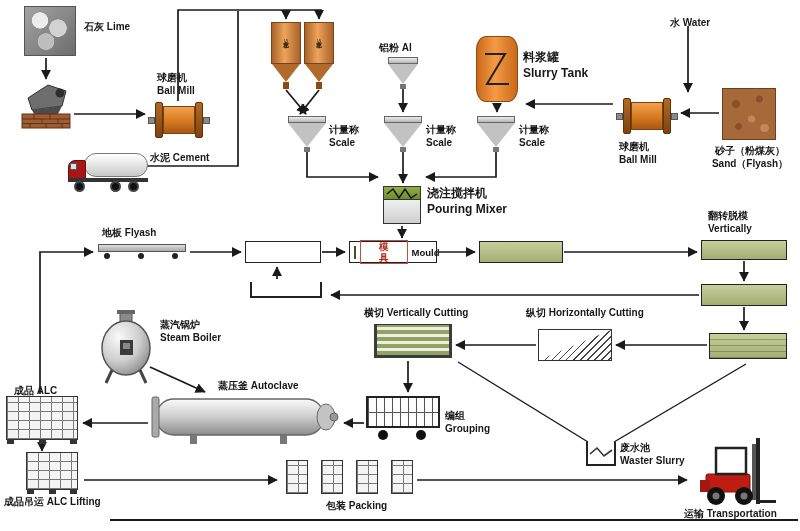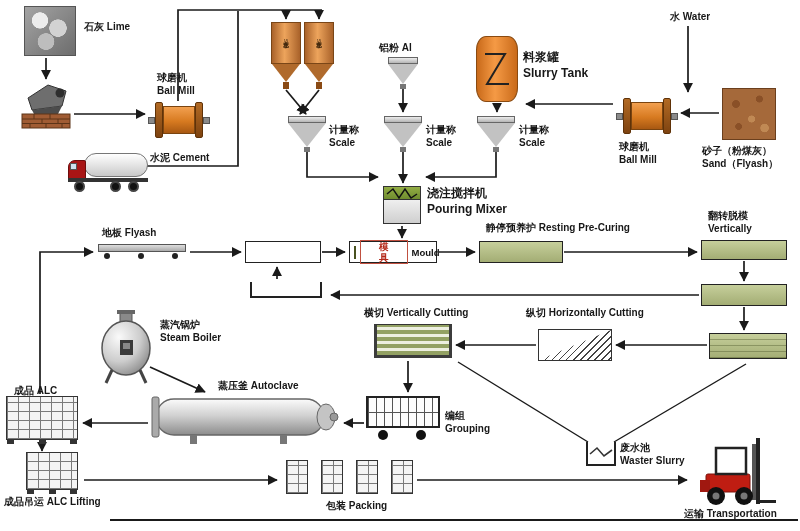--- a/index.html
+++ b/index.html
@@ -1,21 +1,21 @@
 <!DOCTYPE html>
 <html><head>
 <meta charset="utf-8">
 <style>
   *{box-sizing:border-box;margin:0;padding:0}
   body{margin:0;background:#fff;font-family:"Liberation Sans","DejaVu Sans",sans-serif}
   #stage{position:relative;width:800px;height:531px;background:#fff;overflow:hidden}
   .node,.lbl{position:absolute}
   .lbl{font-size:10px;font-weight:bold;color:#171717;white-space:pre-line;line-height:1.3}
   .lbl.sm{font-size:12px}
-  .lbl.c{text-align:left}
+  .lbl.c{text-align:center}
   svg.wires{position:absolute;left:0;top:0}
 
   
   .lime{width:52px;height:50px;border:1px solid #555;
     background:radial-gradient(circle at 30% 28%,#ececec 0 16%,transparent 17%),
                radial-gradient(circle at 66% 44%,#d2d2d2 0 20%,transparent 21%),
                radial-gradient(circle at 42% 72%,#bdbdbd 0 18%,transparent 19%),
                linear-gradient(135deg,#a3a3a3,#6d6d6d)}
   
   .ballmill{display:flex;align-items:center;height:40px}
@@ -221,21 +221,21 @@
   </div>
 
   <div class="node tank" style="left:476px;top:36px">
     <svg width="36" height="54" viewBox="0 0 36 54">
       <polyline points="6,12 26,12 8,42 30,42" stroke="#222" stroke-width="2" fill="none"></polyline>
     </svg>
   </div>
   <div class="lbl sm" style="left:523px;top:50px">料浆罐
 Slurry Tank</div>
 
-  <div class="lbl" style="left:670px;top:10px">水 Water</div>
+  <div class="lbl" style="left:670px;top:16px">水 Water</div>
   <div class="node ballmill" style="left:616px;top:96px">
     <span class="bm-shaft"></span>
       <span class="bm-cap"></span>
       <span class="bm-body"></span>
       <span class="bm-cap"></span>
       <span class="bm-shaft"></span>
   </div>
   <div class="lbl" style="left:619px;top:140px">球磨机
 Ball Mill</div>
 
@@ -263,21 +263,20 @@
   </div>
 
   <div class="node wbox" style="left:245px;top:241px;width:76px;height:22px"></div>
 
   <div class="node mould" style="left:349px;top:241px;width:88px;height:22px">
     <span class="mould-chip"></span>
     <span class="mould-cn">模具</span>
     <span class="mould-en">Mould</span>
   </div>
 
-  <div class="lbl" style="left:486px;top:221px">静停预养护  Resting Pre-Curing</div>
   <div class="node gbox" style="left:479px;top:241px;width:84px;height:22px"></div>
 
   <div class="lbl" style="left:708px;top:209px">翻转脱模
 Vertically</div>
   <div class="node gbox" style="left:701px;top:240px;width:86px;height:20px"></div>
   <div class="node gbox" style="left:701px;top:284px;width:86px;height:22px"></div>
 
   <div class="node channel" style="left:250px;top:282px;width:72px;height:16px"></div>
 
   <div class="lbl" style="left:364px;top:306px">横切  Vertically Cutting</div>

